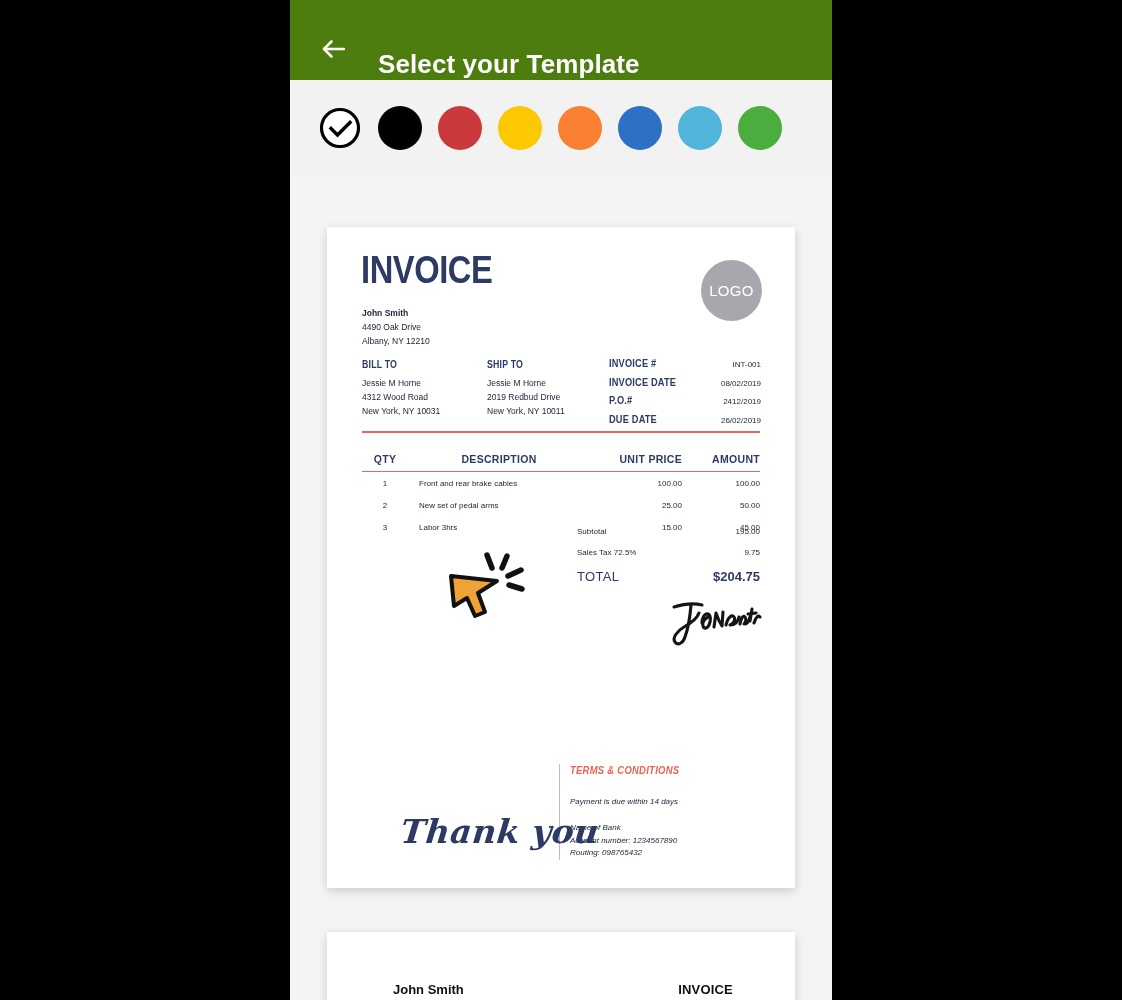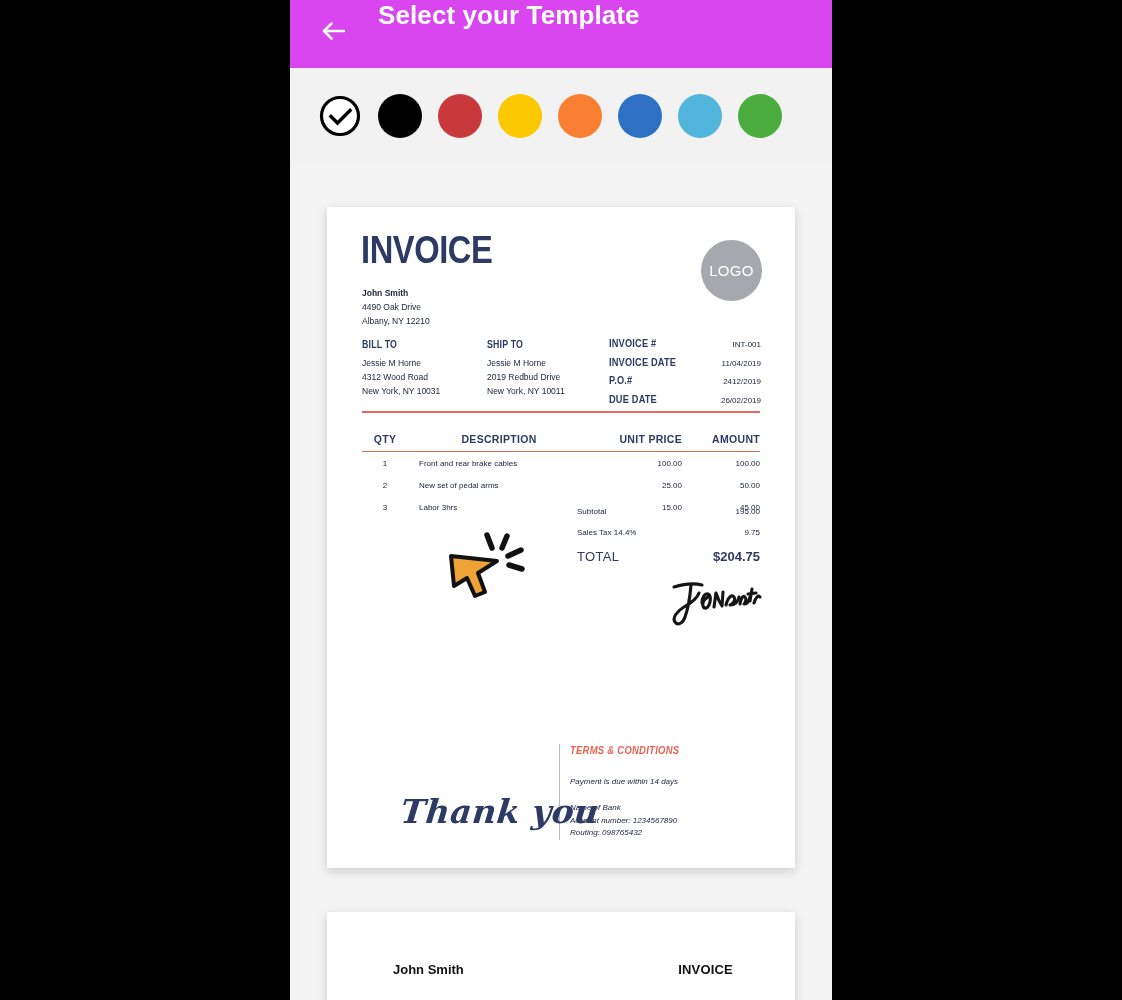--- a/index.html
+++ b/index.html
@@ -7,22 +7,22 @@
     width:1122px;height:1000px;background:#000;
     font-family:"Liberation Sans", sans-serif;
     overflow:hidden;
   }
   .phone{
     position:absolute;left:290px;top:0;width:542px;height:1000px;
     background:#f4f4f4;overflow:hidden;
   }
   
   .appbar{
-    position:relative;height:68px;background:#d946ef;
-    display:flex;align-items:flex-start;
+    position:relative;height:80px;background:#4d7c0f;
+    display:flex;align-items:flex-end;
   }
   .back-btn{
     width:62px;height:62px;margin-left:13px;
     display:flex;align-items:center;justify-content:center;
     cursor:pointer;
   }
   .back-btn svg{display:block;}
   .appbar-title{
     color:#ffffff;font-size:26px;font-weight:bold;
     letter-spacing:.1px;margin-left:13px;
@@ -40,21 +40,21 @@
   .swatch.selected{
     background:#f2f2f2;position:relative;
     display:flex;align-items:center;justify-content:center;
   }
   .swatch.selected svg{display:block;}
   
   .templates{
     background:#f4f4f4;padding-top:36px;
   }
   .card{
-    position:relative;margin:8px auto;width:468px;background:#fff;
+    position:relative;margin:16px auto;width:468px;background:#fff;
     box-shadow:0 3px 9px rgba(0,0,0,.17);
   }
   .card-1{height:661px;}
   .card-2{height:140px;margin-top:44px;}
   .inv{position:absolute;inset:0;}
   
   .inv-title{
     position:absolute;left:34px;top:22px;
     font-family:"Liberation Sans Narrow","Liberation Sans",sans-serif;
     font-size:38px;font-weight:bold;color:#2c3a64;
@@ -192,21 +192,21 @@
           <div>New York, NY 10011</div>
         </div>
 
         <div class="meta">
           <div class="meta-row">
             <span class="meta-k">INVOICE #</span>
             <span class="meta-v">INT-001</span>
           </div>
           <div class="meta-row">
             <span class="meta-k">INVOICE DATE</span>
-            <span class="meta-v">11/04/2019</span>
+            <span class="meta-v">08/02/2019</span>
           </div>
           <div class="meta-row">
             <span class="meta-k">P.O.#</span>
             <span class="meta-v">2412/2019</span>
           </div>
           <div class="meta-row">
             <span class="meta-k">DUE DATE</span>
             <span class="meta-v">26/02/2019</span>
           </div>
         </div>
@@ -240,21 +240,21 @@
             <div class="c-amt">45.00</div>
           </div>
         </div>
 
         <div class="totals">
           <div class="tot-row">
             <span class="tot-k">Subtotal</span>
             <span class="tot-v">195.00</span>
           </div>
           <div class="tot-row">
-            <span class="tot-k">Sales Tax 14.4%</span>
+            <span class="tot-k">Sales Tax 72.5%</span>
             <span class="tot-v">9.75</span>
           </div>
           <div class="tot-row grand">
             <span class="tot-k">TOTAL</span>
             <span class="tot-v">$204.75</span>
           </div>
         </div>
 
         <div class="cursor-ico">
           <svg width="82" height="72" viewBox="0 0 82 72">

